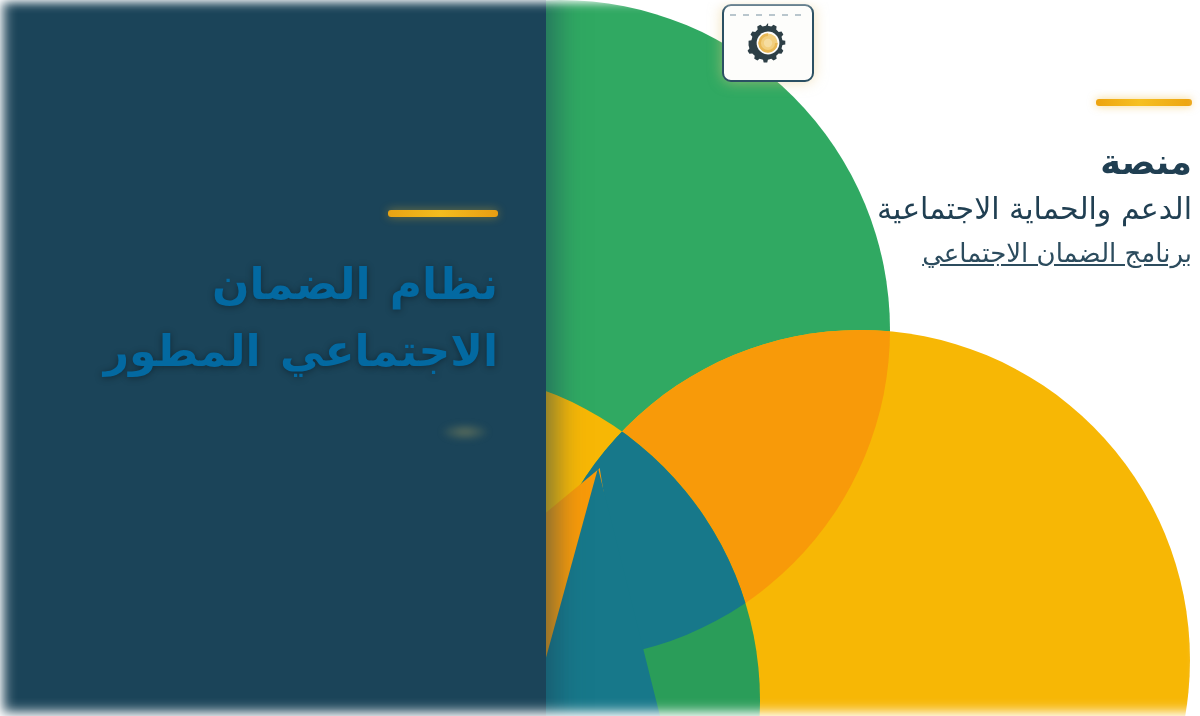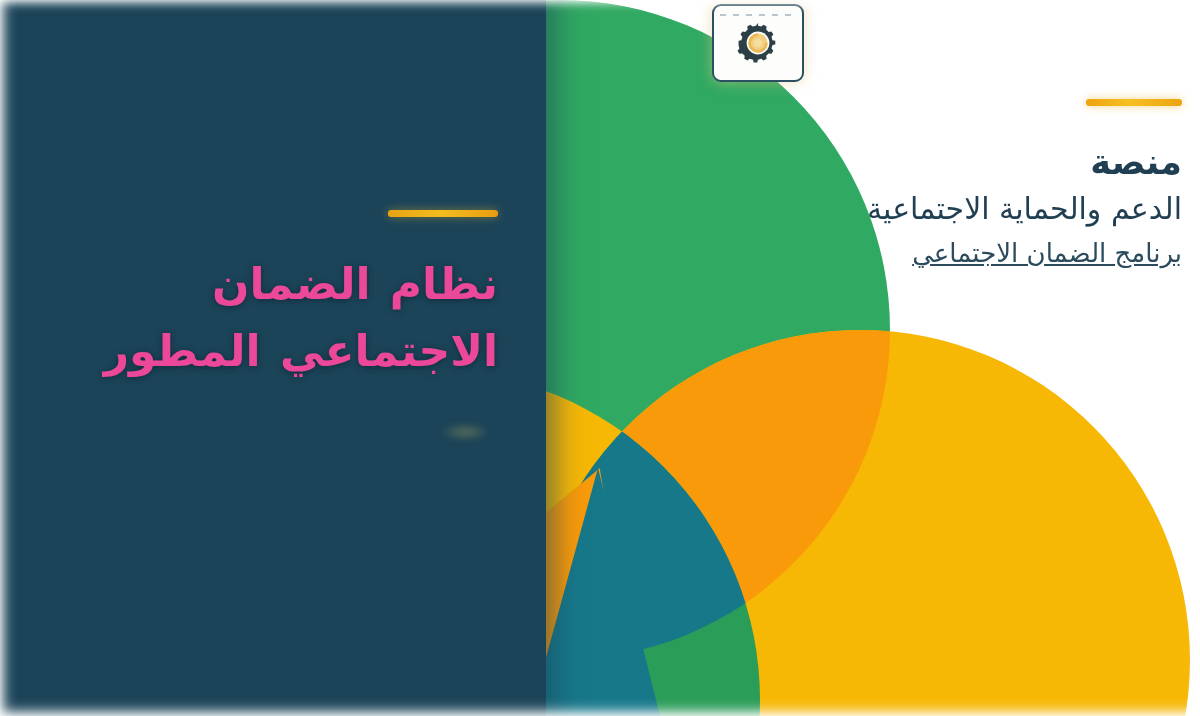--- a/index.html
+++ b/index.html
@@ -61,34 +61,34 @@
     display:block;
     margin:0 0 34px auto;
     width:110px;
     height:7px;
     border-radius:3px;
     background:linear-gradient(90deg,#e8a313 0%,#f3bd1e 48%,#e89d12 100%);
     box-shadow:0 0 10px rgba(240,180,30,0.45);
   }
   .headline{
     margin:0;
-    color:#ec4899;
+    color:#0369a1;
     font-size:44px;
     line-height:1.52;
     font-weight:700;
     letter-spacing:0.5px;
     text-shadow:0 1px 7px rgba(0,0,0,0.38);
     word-spacing:4px;
   }
 
   
   .brand{
     position:absolute;
     z-index:6;
-    right:18px;
+    right:8px;
     top:4px;
     width:470px;
     text-align:right;
     direction:rtl;
   }
   .brand-mark{
     display:flex;
     justify-content:flex-end;
     margin:0 0 0 0;
   }

